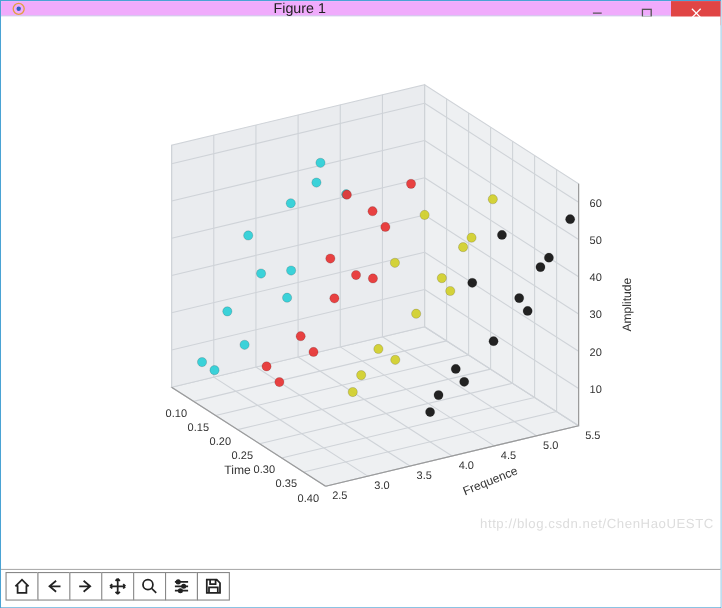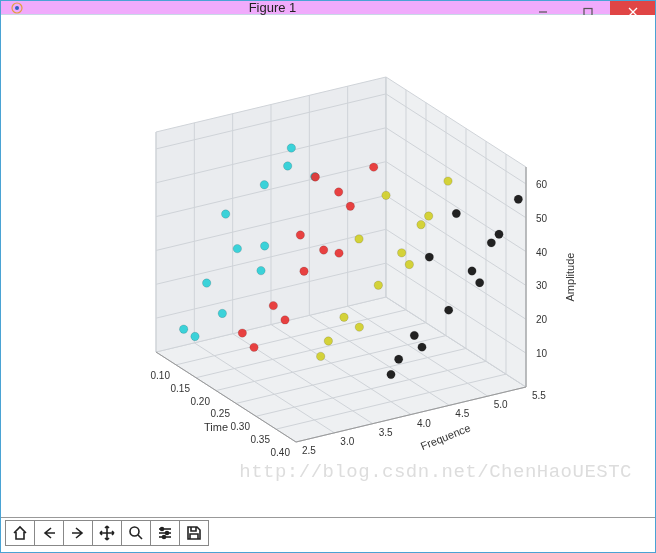--- a/index.html
+++ b/index.html
@@ -11,21 +11,21 @@
   .title-text { flex: 1; text-align: center; font-size: 13px; color: #222; }
   .win-controls { display: flex; height: 100%; }
   .win-btn { width: 45px; height: 22px; margin-top: 0; display: flex; align-items: center; justify-content: center; cursor: pointer; }
   .win-btn.close { background: #e04545; color: #fff; }
   .win-btn.close svg { stroke: #fff; }
   .win-btn svg { stroke: #555; stroke-width: 1.2; fill: none; }
   
   .figure-area { flex: 1; background: #fff; position: relative; }
   .plot { position: absolute; left: 0; top: 0; width: 100%; height: 100%; }
   
-  .watermark { position: absolute; right: 23px; bottom: 34px; font-size: 19px; color: #ddd; font-family: Liberation Mono, monospace; letter-spacing: .5px; }
+  .watermark { position: absolute; right: 6px; bottom: 34px; font-size: 12px; color: #ddd; font-family: Liberation Sans, sans-serif; letter-spacing: .5px; }
   
   .toolbar { height: 35px; background: #fff; border-top: 1px solid #999; display: flex; align-items: stretch; padding: 2px 4px 6px 4px; }
   .tool-btn { width: 30px; height: 26px; border: 1px solid #888; margin-right: -1px; display: flex; align-items: center; justify-content: center; cursor: pointer; background: #fff; }
   .tool-btn svg { stroke: #222; stroke-width: 1.6; fill: none; }
   
   .axis-label { font-size: 11px; fill: #333; }
   .tick-label { font-size: 10px; fill: #333; }
 </style>
 </head>
 <body>

